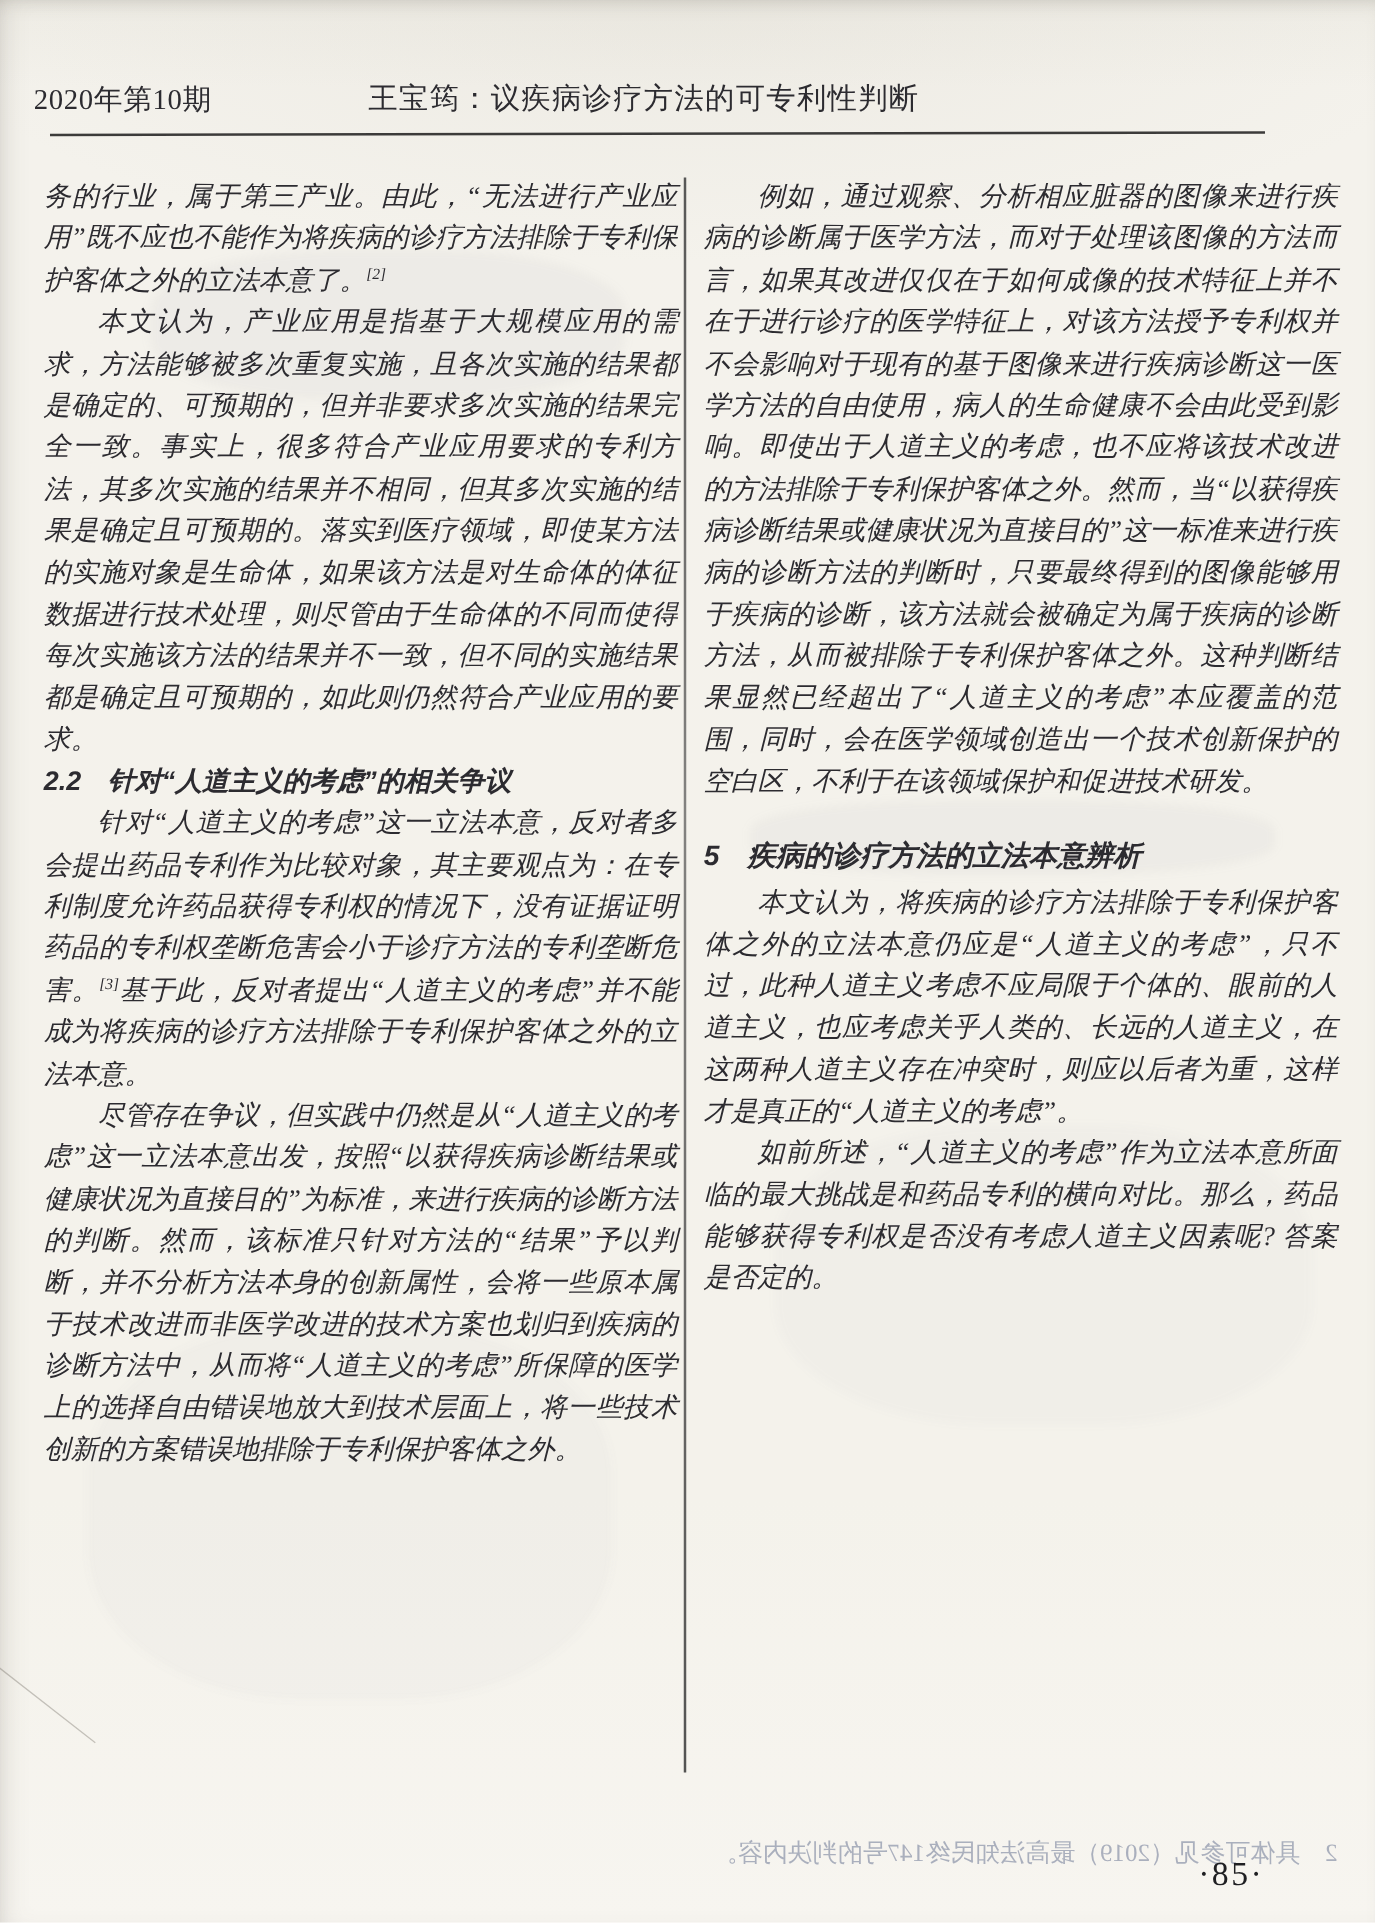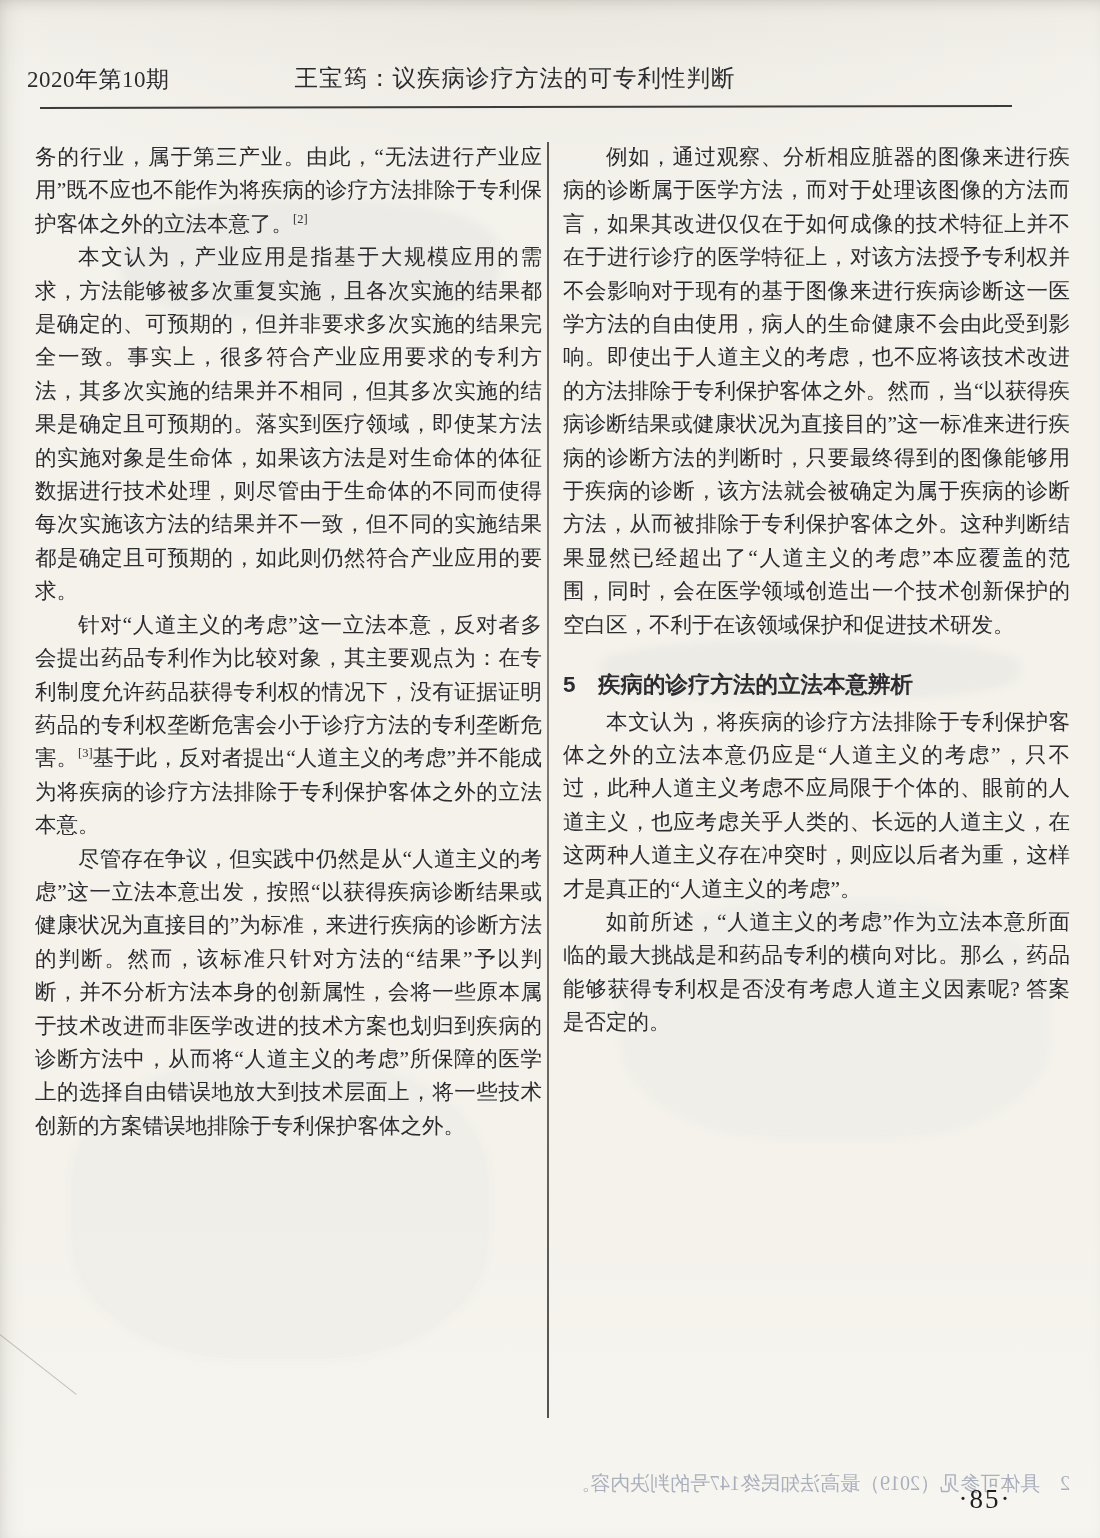--- a/index.html
+++ b/index.html
@@ -12,21 +12,21 @@
     color:#2c2b30;
   }
   .page-edge{position:absolute;left:0;top:0;width:100%;height:100%;pointer-events:none;
     box-shadow:inset 14px 0 24px -16px rgba(90,85,75,.25), inset 0 10px 18px -12px rgba(90,85,75,.28);}
   .hdr-issue{position:absolute;left:27px;top:64px;font-size:23px;letter-spacing:.5px;}
   .hdr-title{position:absolute;left:0;right:70px;top:62px;text-align:center;font-size:23.5px;letter-spacing:1px;}
   .hdr-rule{position:absolute;left:40px;top:106px;width:972px;height:2px;background:#3c3b3a;transform:rotate(-.12deg);}
   .col{position:absolute;top:141px;width:507px;font-size:21.5px;line-height:33.4px;text-align:justify;}
   .col-left{left:35px;}
   .col-right{left:563px;}
-  .col p{margin:0;}
+  .col p{margin:0;font-style:italic;}
   .col p.indent{text-indent:2em;}
   .col p.heading, .col p.section-heading{
     font-family:"Liberation Sans","DejaVu Sans",sans-serif;font-weight:bold;letter-spacing:0;}
   .col p.section-heading{margin-top:26px;margin-bottom:4px;font-size:22.5px;}
   .col sup{font-size:.58em;line-height:0;vertical-align:super;}
   .divider{position:absolute;left:547px;top:142px;width:1.6px;height:1276px;
     background:linear-gradient(180deg,rgba(60,60,60,.85),rgba(70,70,70,.65) 40%,rgba(55,55,55,.85));}
   .pagenum{position:absolute;left:940px;top:1484px;width:90px;text-align:center;font-size:27px;letter-spacing:2px;color:#1f1f22;}
   .ghost-footnote{position:absolute;left:563px;top:1468px;width:507px;
     font-size:20px;line-height:30px;color:rgba(108,118,148,.55);
@@ -50,20 +50,21 @@
 <div class="smudge sm4"></div>
 <div class="scratch"></div>
 
 <div class="hdr-issue">2020年第10期</div>
 <div class="hdr-title">王宝筠：议疾病诊疗方法的可专利性判断</div>
 <div class="hdr-rule"></div>
 
 <div id="left-column" class="col col-left">
     <p class="body">务的行业，属于第三产业。由此，“无法进行产业应用”既不应也不能作为将疾病的诊疗方法排除于专利保护客体之外的立法本意了。<sup>[2]</sup></p>
     <p class="body indent">本文认为，产业应用是指基于大规模应用的需求，方法能够被多次重复实施，且各次实施的结果都是确定的、可预期的，但并非要求多次实施的结果完全一致。事实上，很多符合产业应用要求的专利方法，其多次实施的结果并不相同，但其多次实施的结果是确定且可预期的。落实到医疗领域，即使某方法的实施对象是生命体，如果该方法是对生命体的体征数据进行技术处理，则尽管由于生命体的不同而使得每次实施该方法的结果并不一致，但不同的实施结果都是确定且可预期的，如此则仍然符合产业应用的要求。</p>
+    <p class="heading">2.2　针对“人道主义的考虑”的相关争议</p>
     <p class="body indent">针对“人道主义的考虑”这一立法本意，反对者多会提出药品专利作为比较对象，其主要观点为：在专利制度允许药品获得专利权的情况下，没有证据证明药品的专利权垄断危害会小于诊疗方法的专利垄断危害。<sup>[3]</sup>基于此，反对者提出“人道主义的考虑”并不能成为将疾病的诊疗方法排除于专利保护客体之外的立法本意。</p>
     <p class="body indent">尽管存在争议，但实践中仍然是从“人道主义的考虑”这一立法本意出发，按照“以获得疾病诊断结果或健康状况为直接目的”为标准，来进行疾病的诊断方法的判断。然而，该标准只针对方法的“结果”予以判断，并不分析方法本身的创新属性，会将一些原本属于技术改进而非医学改进的技术方案也划归到疾病的诊断方法中，从而将“人道主义的考虑”所保障的医学上的选择自由错误地放大到技术层面上，将一些技术创新的方案错误地排除于专利保护客体之外。</p>
   </div>
 <div class="divider"></div>
 <div id="right-column" class="col col-right">
     <p class="body indent">例如，通过观察、分析相应脏器的图像来进行疾病的诊断属于医学方法，而对于处理该图像的方法而言，如果其改进仅仅在于如何成像的技术特征上并不在于进行诊疗的医学特征上，对该方法授予专利权并不会影响对于现有的基于图像来进行疾病诊断这一医学方法的自由使用，病人的生命健康不会由此受到影响。即使出于人道主义的考虑，也不应将该技术改进的方法排除于专利保护客体之外。然而，当“以获得疾病诊断结果或健康状况为直接目的”这一标准来进行疾病的诊断方法的判断时，只要最终得到的图像能够用于疾病的诊断，该方法就会被确定为属于疾病的诊断方法，从而被排除于专利保护客体之外。这种判断结果显然已经超出了“人道主义的考虑”本应覆盖的范围，同时，会在医学领域创造出一个技术创新保护的空白区，不利于在该领域保护和促进技术研发。</p>
     <p class="section-heading">5　疾病的诊疗方法的立法本意辨析</p>
     <p class="body indent">本文认为，将疾病的诊疗方法排除于专利保护客体之外的立法本意仍应是“人道主义的考虑”，只不过，此种人道主义考虑不应局限于个体的、眼前的人道主义，也应考虑关乎人类的、长远的人道主义，在这两种人道主义存在冲突时，则应以后者为重，这样才是真正的“人道主义的考虑”。</p>
     <p class="body indent">如前所述，“人道主义的考虑”作为立法本意所面临的最大挑战是和药品专利的横向对比。那么，药品能够获得专利权是否没有考虑人道主义因素呢? 答案是否定的。</p>
   </div>

